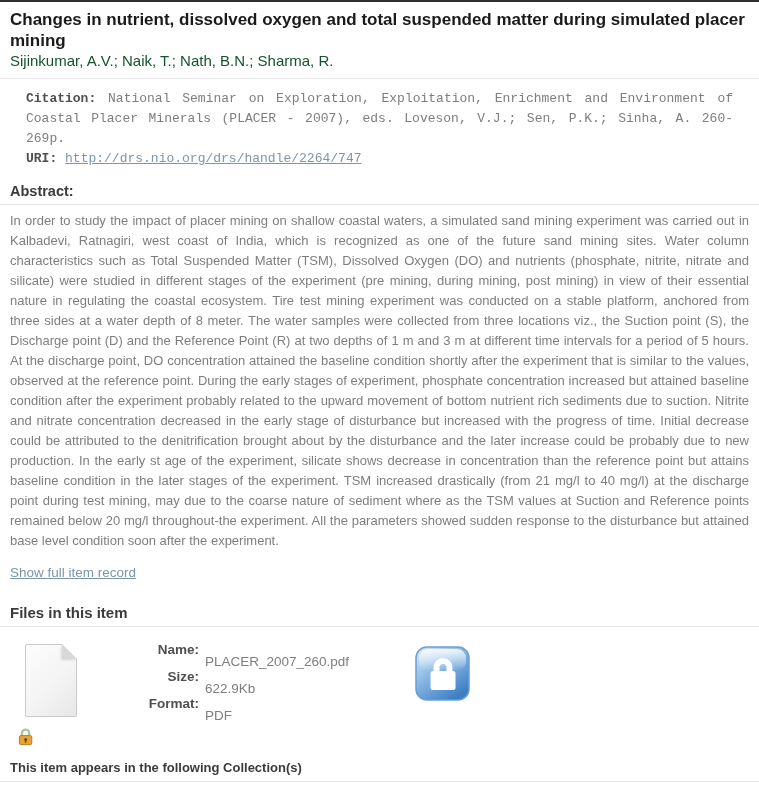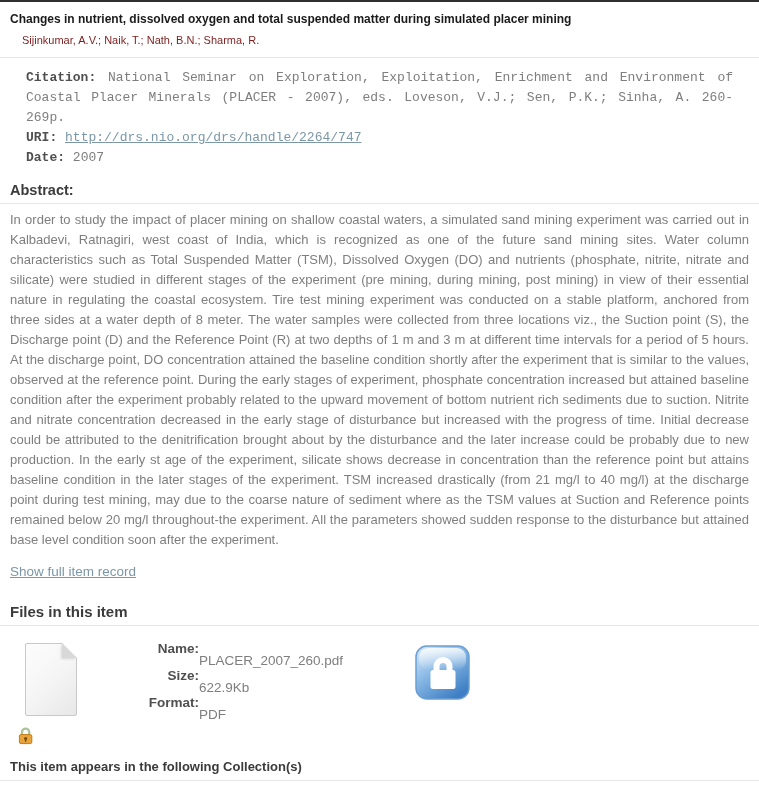--- a/index.html
+++ b/index.html
@@ -11,30 +11,30 @@
     overflow: hidden;
   }
   .topbar {
     height: 2px;
     background: var(--topbar, #2f2f2f);
   }
   .content { padding: 0 10px; }
 
   .item-title {
     margin: 7px 0 2px;
-    font-size: 12px;
+    font-size: 17px;
     line-height: 21px;
     font-weight: bold;
     color: var(--title, #1a1a1a);
   }
   .item-authors {
-    margin: 2px 12px 9px;
-    font-size: 11px;
+    margin: 2px 0 9px;
+    font-size: 15px;
     line-height: 16px;
-    color: #7f1d1d;
+    color: #14532d;
   }
   .divider {
     border: 0;
     border-top: 1px solid var(--divider, #e7e7e7);
     margin: 0 -10px;
   }
 
   .meta-block {
     margin: 10px 16px 0;
     font-size: 13px;
@@ -105,20 +105,21 @@
   }
   .small-lock {
     display: block;
     margin: 10px 0 0 -7px;
     width: 15px; height: 19px;
   }
 
   .file-details {
     display: grid;
     grid-template-columns: 58px auto;
+    column-gap: 6px;
     margin-left: 56px;
     margin-top: -2px;
     font-size: 13.5px;
     line-height: 15px;
   }
   .file-details .lbl {
     font-weight: bold;
     text-align: right;
     color: #4f4f4f;
   }
@@ -150,24 +151,20 @@
   <hr class="divider">
 
   <div class="meta-block">
     <p class="meta-line">
       <span class="meta-label">Citation:</span>
       <span>National Seminar on Exploration, Exploitation, Enrichment and Environment of Coastal Placer Minerals (PLACER - 2007), eds. Loveson, V.J.; Sen, P.K.; Sinha, A. 260-269p.</span>
     </p>
     <p class="meta-line">
       <span class="meta-label">URI:</span>
       <a class="link" href="#">http://drs.nio.org/drs/handle/2264/747 </a>
-    </p>
-    <p class="meta-line">
-      <span class="meta-label">Date:</span>
-      <span>2007</span>
     </p>
   </div>
 
   <h2 class="section-heading">Abstract:</h2>
   <hr class="divider">
   <p class="abstract-text">In order to study the impact of placer mining on shallow coastal waters, a simulated sand mining experiment was carried out in Kalbadevi, Ratnagiri, west coast of India, which is recognized as one of the future sand mining sites. Water column characteristics such as Total Suspended Matter (TSM), Dissolved Oxygen (DO) and nutrients (phosphate, nitrite, nitrate and silicate) were studied in different stages of the experiment (pre mining, during mining, post mining) in view of their essential nature in regulating the coastal ecosystem. Tire test mining experiment was conducted on a stable platform, anchored from three sides at a water depth of 8 meter. The water samples were collected from three locations viz., the Suction point (S), the Discharge point (D) and the Reference Point (R) at two depths of 1 m and 3 m at different time intervals for a period of 5 hours. At the discharge point, DO concentration attained the baseline condition shortly after the experiment that is similar to the values, observed at the reference point. During the early stages of experiment, phosphate concentration increased but attained baseline condition after the experiment probably related to the upward movement of bottom nutrient rich sediments due to suction. Nitrite and nitrate concentration decreased in the early stage of disturbance but increased with the progress of time. Initial decrease could be attributed to the denitrification brought about by the disturbance and the later increase could be probably due to new production. In the early st age of the experiment, silicate shows decrease in concentration than the reference point but attains baseline condition in the later stages of the experiment. TSM increased drastically (from 21 mg/l to 40 mg/l) at the discharge point during test mining, may due to the coarse nature of sediment where as the TSM values at Suction and Reference points remained below 20 mg/l throughout-the experiment. All the parameters showed sudden response to the disturbance but attained base level condition soon after the experiment.</p>
 
   <a class="link show-record" href="#">Show full item record </a>
 
   <h2 class="section-heading files-heading">Files in this item</h2>

